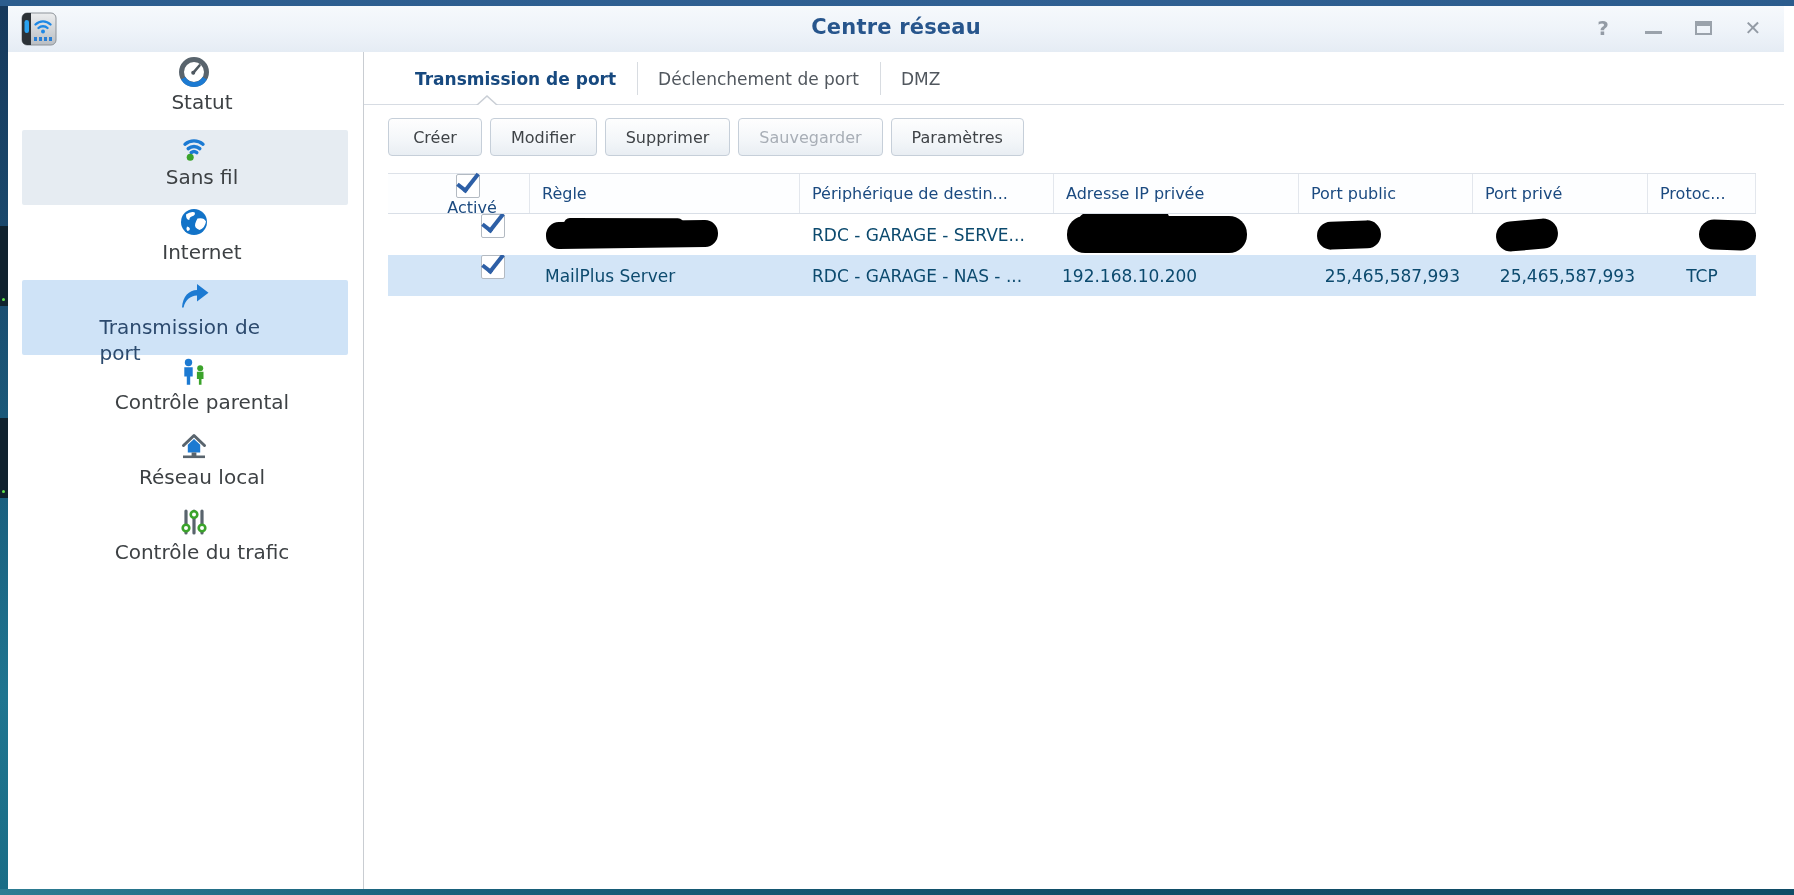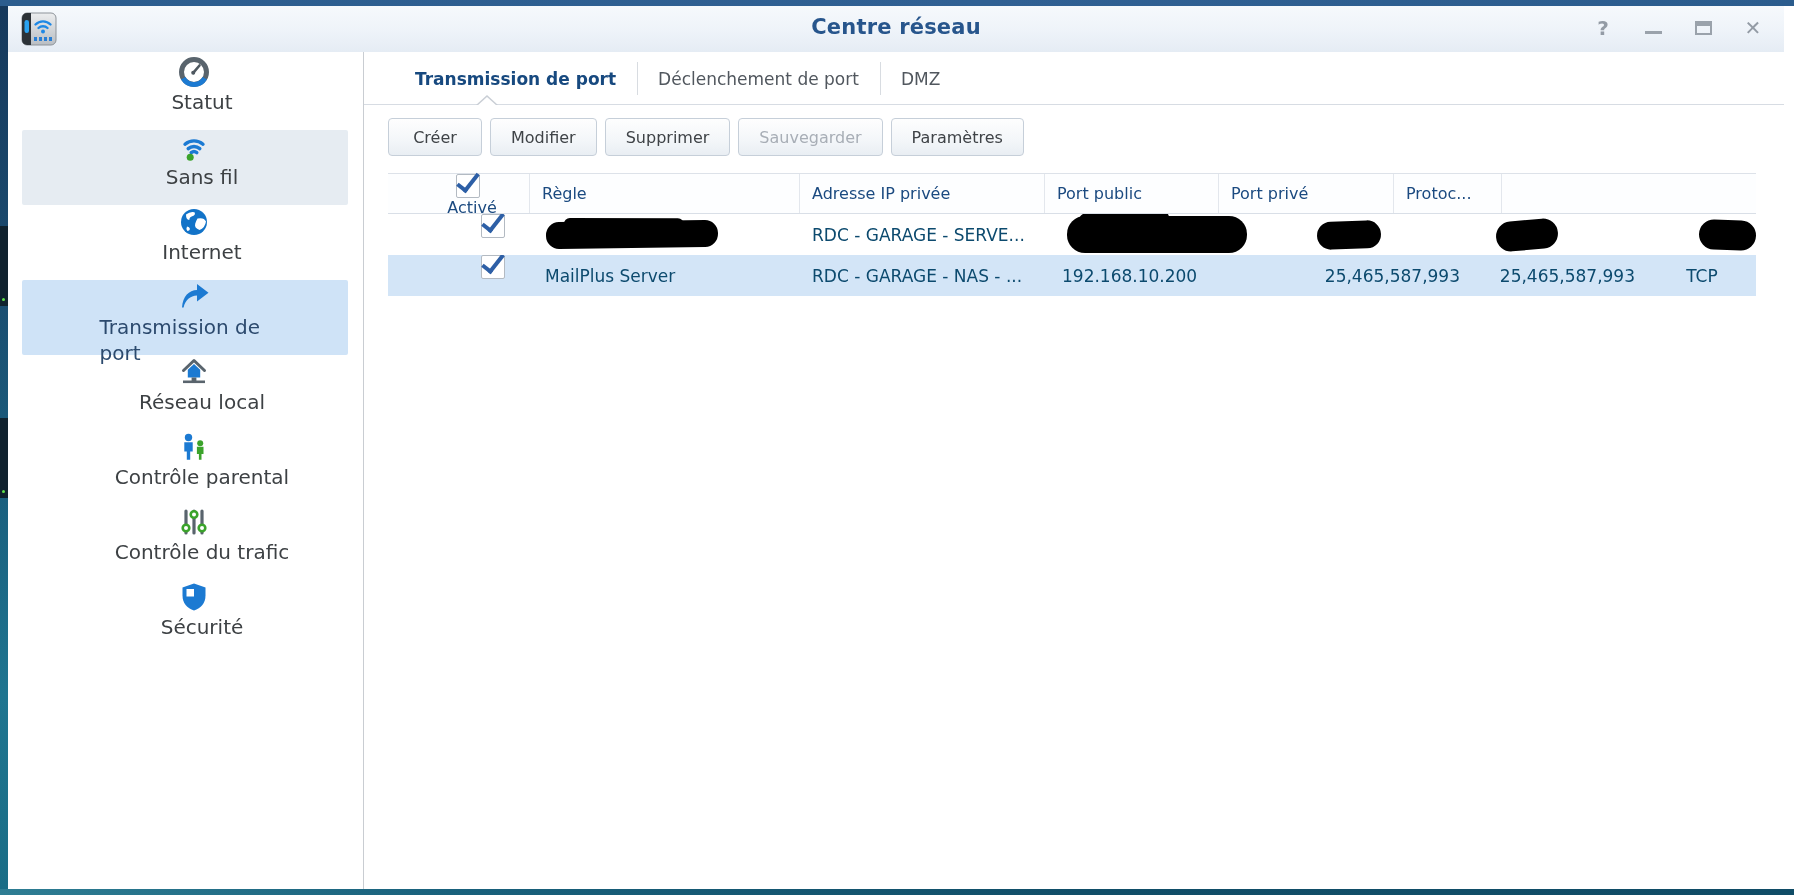--- a/index.html
+++ b/index.html
@@ -191,61 +191,54 @@
 
       <div class="side-item selected">
         <svg class="icn" viewBox="0 0 34 34">
           <path d="M5 27.5 C5.8 16 12 10.3 20 10 L20 4 L31.5 12.8 L20 21.6 L20 15.6 C13.2 15.9 8.3 20 6.6 27.5 Z" fill="#1c7ad2"></path>
         </svg>
         <span class="lbl">Transmission de port</span>
       </div>
 
       <div class="side-item">
         <svg class="icn" viewBox="0 0 34 34">
+          <circle cx="11.5" cy="7.5" r="3.7" fill="#1c7ad2"></circle>
+          <path d="M7.3 12.2 h8.4 v9.3 h-2.5 v8.3 h-3.4 v-8.3 H7.3 Z" fill="#1c7ad2"></path>
+          <circle cx="23.2" cy="13.2" r="3" fill="#3ba32b"></circle>
+          <path d="M19.9 16.8 h6.6 v7.2 h-2 v5.8 h-2.6 v-5.8 h-2 Z" fill="#3ba32b"></path>
+        </svg>
+        <span class="lbl">Contrôle parental</span>
+      </div>
+
+      <div class="side-item">
+        <svg class="icn" viewBox="0 0 34 34">
           <path d="M6.5 15.5 L17 5.5 L27.5 15.5" fill="none" stroke="#59646d" stroke-width="3" stroke-linecap="round" stroke-linejoin="round"></path>
           <path d="M10.8 14.8 L17 9 L23.2 14.8 L23.2 22.5 L10.8 22.5 Z" fill="#1c7ad2"></path>
           <line x1="6" y1="26.8" x2="28" y2="26.8" stroke="#59646d" stroke-width="2.6"></line>
           <rect x="14.6" y="22.5" width="4.8" height="4.3" fill="#59646d"></rect>
         </svg>
         <span class="lbl">Réseau local</span>
-      </div>
-
-      <div class="side-item">
-        <svg class="icn" viewBox="0 0 34 34">
-          <circle cx="11.5" cy="7.5" r="3.7" fill="#1c7ad2"></circle>
-          <path d="M7.3 12.2 h8.4 v9.3 h-2.5 v8.3 h-3.4 v-8.3 H7.3 Z" fill="#1c7ad2"></path>
-          <circle cx="23.2" cy="13.2" r="3" fill="#3ba32b"></circle>
-          <path d="M19.9 16.8 h6.6 v7.2 h-2 v5.8 h-2.6 v-5.8 h-2 Z" fill="#3ba32b"></path>
-        </svg>
-        <span class="lbl">Contrôle parental</span>
       </div>
 
       <div class="side-item">
         <svg class="icn" viewBox="0 0 34 34">
           <g stroke="#59646d" stroke-width="3.2" stroke-linecap="round">
             <line x1="9" y1="6" x2="9" y2="28"></line>
               <line x1="17" y1="6" x2="17" y2="28"></line>
               <line x1="25" y1="6" x2="25" y2="28"></line>
           </g>
           <g fill="#fff" stroke="#3ba32b" stroke-width="2.6">
             <circle cx="9" cy="23" r="3.3"></circle>
               <circle cx="17" cy="9.5" r="3.3"></circle>
               <circle cx="25" cy="23" r="3.3"></circle>
           </g>
         </svg>
         <span class="lbl">Contrôle du trafic</span>
       </div>
 
-      <div class="side-item">
-        <svg class="icn" viewBox="0 0 34 34">
-          <path d="M17 3.5 L28.5 7.5 V15.5 C28.5 23.5 24 27.8 17 30.5 C10 27.8 5.5 23.5 5.5 15.5 V7.5 Z" fill="#1c7ad2"></path>
-          <rect x="9.5" y="9" width="7.5" height="7.5" fill="#fff"></rect>
-        </svg>
-        <span class="lbl">Sécurité</span>
-      </div>
 
 
     </div>
     <div class="side-divider"></div>
 
     <div class="content">
 
       <div class="tabbar">
         <div class="tab active">Transmission de port</div>
         <div class="tab">Déclenchement de port</div>
@@ -262,20 +255,21 @@
       </div>
 
       <div class="table">
 
         <div class="thead">
           <div class="th c1">
             <span class="tickbox"></span>
             <span>Activé</span>
           </div>
           <div class="th c2">Règle</div>
+          <div class="th c3">Périphérique de destin...</div>
           <div class="th c4">Adresse IP privée</div>
           <div class="th c5">Port public</div>
           <div class="th c6">Port privé</div>
           <div class="th c7">Protoc...</div>
         </div>
 
         <div class="row">
           <div class="cell c1">
             <span class="tickbox"></span>
           </div>

